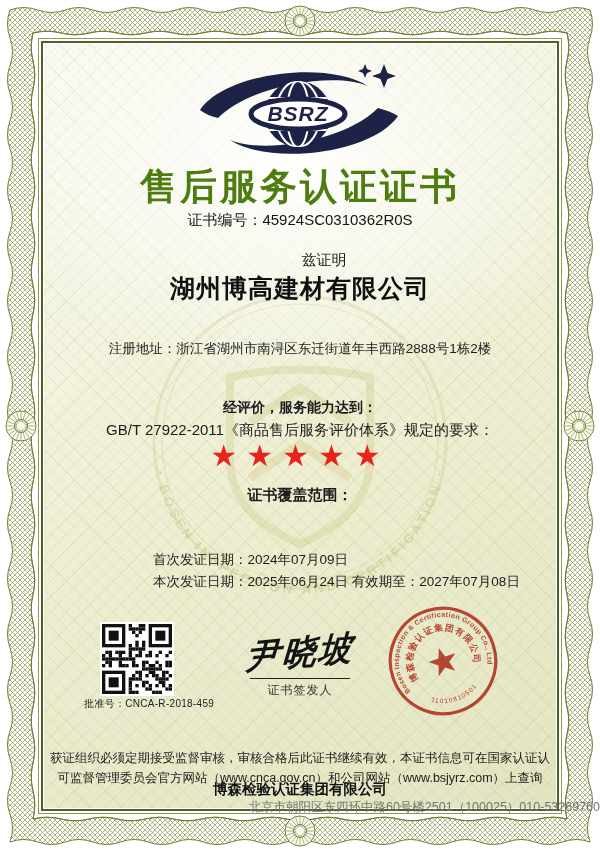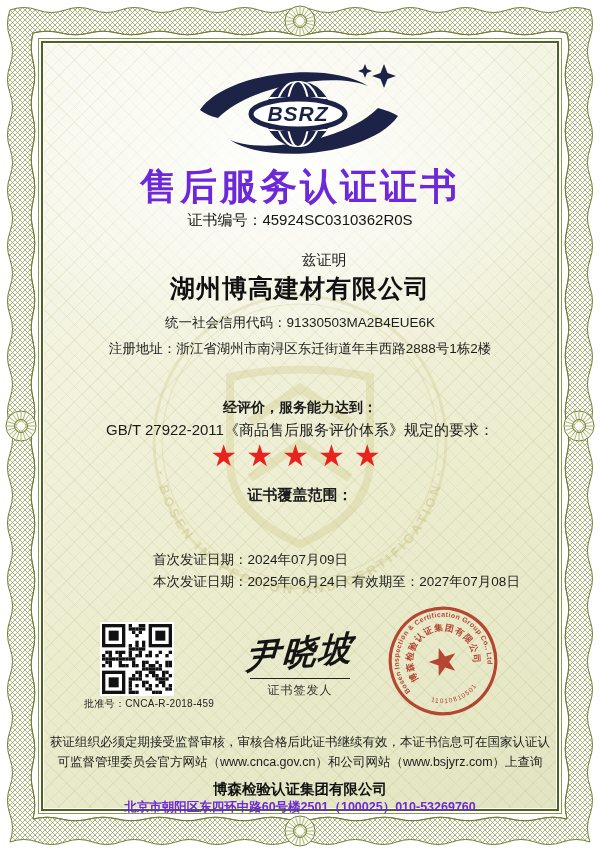--- a/index.html
+++ b/index.html
@@ -10,44 +10,44 @@
   .frame-inner{position:absolute;left:41px;top:41px;right:41px;bottom:41px;border:2px solid #4f612a;pointer-events:none;}
   .inner{position:absolute;left:44px;top:44px;right:44px;bottom:44px;
     background-color:#f3f2dd;
     background-image:
       radial-gradient(ellipse 420px 300px at 48% 16%, rgba(255,255,255,.95), rgba(255,255,255,0) 72%),
       repeating-linear-gradient(45deg, rgba(160,165,100,.13) 0 1px, rgba(0,0,0,0) 1px 11px),
       repeating-linear-gradient(-45deg, rgba(160,165,100,.13) 0 1px, rgba(0,0,0,0) 1px 11px),
       linear-gradient(155deg, rgba(255,255,255,.6), rgba(229,231,192,.45) 60%, rgba(213,218,170,.55));
   }
   .txt{position:absolute;left:0;right:0;text-align:center;white-space:nowrap;}
-  .title{font-size:37px;font-weight:900;letter-spacing:3px;color:#6d28d9;}
+  .title{font-size:37px;font-weight:900;letter-spacing:3px;color:#4d7c0f;}
   .certno{font-size:15px;font-weight:500;color:#151515;text-align:center;}
   .hereby{font-size:15px;font-weight:500;padding-left:48px;}
   .company{font-size:25px;font-weight:700;letter-spacing:1px;color:#111;}
   .code{font-size:13.5px;font-weight:500;}
   .addr{font-size:13.5px;font-weight:500;}
   .evl1{font-size:14px;font-weight:700;}
   .evl2{font-size:15px;font-weight:500;}
   .stars{font-size:30px;color:#e8231d;letter-spacing:9px;}
   .scopelbl{font-size:15px;font-weight:700;}
   .scope{font-size:14px;font-weight:500;}
   .dates{position:absolute;left:153px;top:549px;font-size:13.5px;font-weight:500;line-height:22px;text-align:left;white-space:nowrap;}
   .qrwrap{position:absolute;left:100px;top:622px;width:70px;height:70px;background:#fff;padding:2px;}
   .approval{position:absolute;left:84px;top:697px;font-size:10px;color:#222;letter-spacing:.3px;white-space:nowrap;}
   .sig{position:absolute;left:230px;top:630px;width:140px;text-align:center;}
   .sig-name{display:inline-block;font-family:"DejaVu Serif","Liberation Serif",serif;font-style:italic;
     font-weight:900;font-size:34px;color:#141414;transform:rotate(-5deg) skewX(-8deg);letter-spacing:2px;}
   .sig-line{width:100px;height:0;border-top:1.5px solid #222;margin:2px auto 3px auto;}
   .sig-label{font-size:12px;color:#333;letter-spacing:1px;}
   .seal{position:absolute;left:385px;top:603px;width:116px;height:116px;mix-blend-mode:multiply;}
   .wm{position:absolute;left:128px;top:282px;width:344px;height:344px;opacity:.55;pointer-events:none;}
-  .footer1,.footer2{font-size:12.5px;font-weight:500;color:#1d1d1d;}
+  .footer1,.footer2{font-size:12.5px;font-weight:500;color:#1d1d1d;margin-top:16px;}
   .orgname{font-size:14.5px;font-weight:700;color:#111;}
-  .orgaddr{font-size:12.5px;font-weight:700;color:#6d28d9;}
+  .orgaddr{font-size:12.5px;font-weight:400;color:#737373;text-align:right;}
   .logo{position:absolute;left:188px;top:60px;width:224px;height:104px;}
 </style>
 </head>
 <body>
 
 <div class="cert">
 
   <svg id="border-svg" xmlns="http://www.w3.org/2000/svg">
     <defs>
       <pattern id="xh" width="5" height="5" patternUnits="userSpaceOnUse">
@@ -194,21 +194,20 @@
     <ellipse cx="110" cy="54" rx="47" ry="15" fill="#fff" stroke="#1d2347" stroke-width="5"></ellipse>
     <text x="110" y="61" text-anchor="middle" font-size="21" font-weight="900" font-style="italic" fill="#1d2347" letter-spacing="1">BSRZ</text>
     <path fill="#1d2347" d="M196 4 L199.5 13 L208 16 L199.5 19 L196 28 L192.5 19 L184 16 L192.5 13 Z"></path>
     <path fill="#1d2347" d="M177 4 L179 9 L184 11 L179 13 L177 18 L175 13 L170 11 L175 9 Z"></path>
   </svg>
 
   <div class="txt title" style="top:162px">售后服务认证证书</div>
   <div class="txt certno" style="top:211px">证书编号：45924SC0310362R0S</div>
   <div class="txt hereby" style="top:251px">兹证明</div>
   <div class="txt company" style="top:272px">湖州博高建材有限公司</div>
-  <div class="txt code" style="top:314px">统一社会信用代码：91330503MA2B4EUE6K</div>
   <div class="txt addr" style="top:340px">注册地址：浙江省湖州市南浔区东迁街道年丰西路2888号1栋2楼</div>
 
   <div class="txt evl1" style="top:399px">经评价，服务能力达到：</div>
   <div class="txt evl2" style="top:421px">GB/T 27922-2011《商品售后服务评价体系》规定的要求：</div>
   <div class="txt stars" style="top:438px">★★★★★</div>
   <div class="txt scopelbl" style="top:486px">证书覆盖范围：</div>
 
   <div class="dates">
     <div>首次发证日期：2024年07月09日</div>
     <div>本次发证日期：2025年06月24日 有效期至：2027年07月08日</div>

